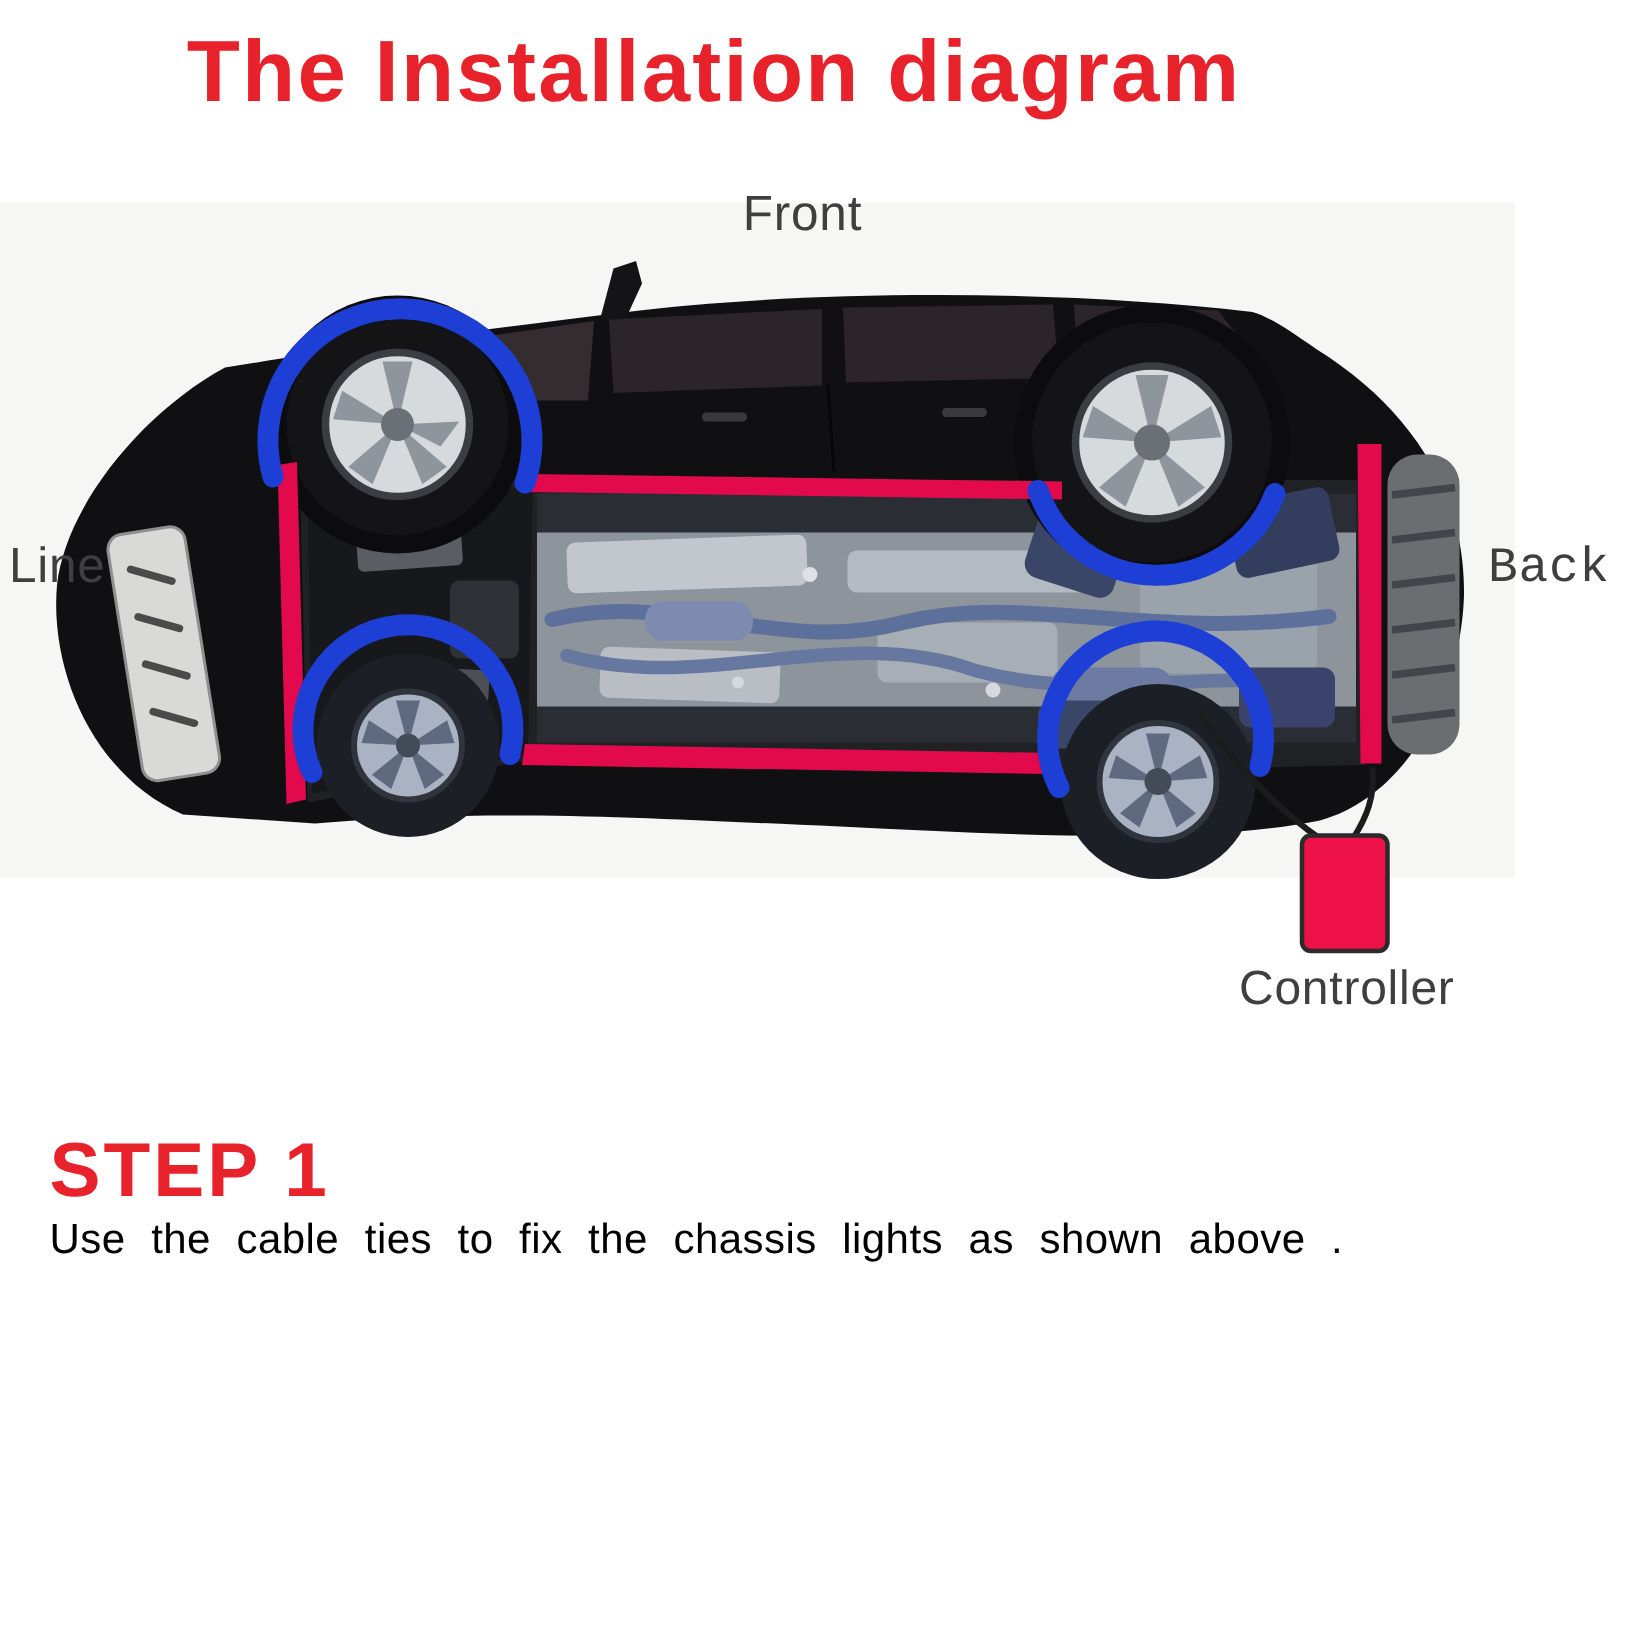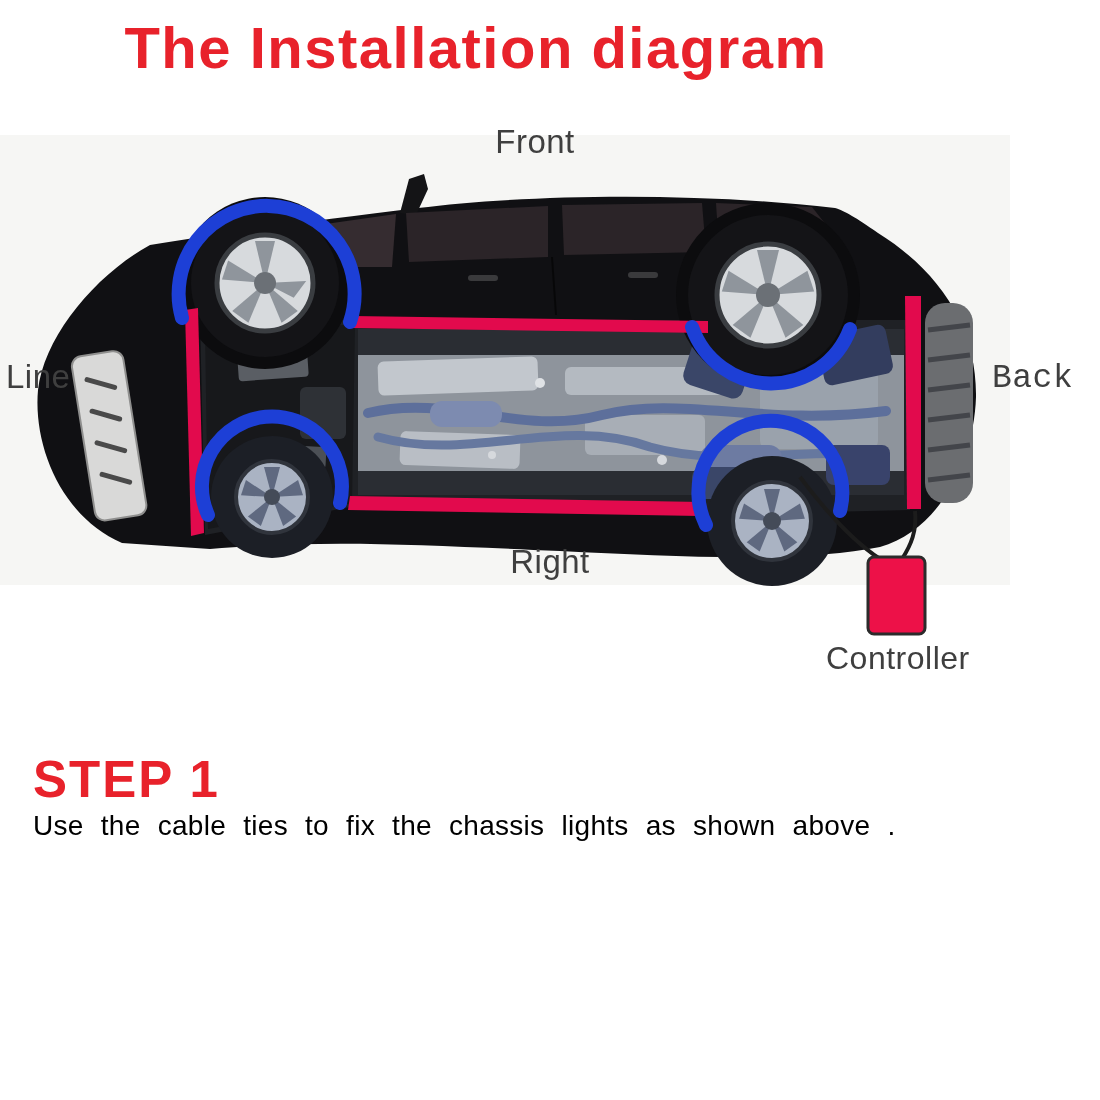--- a/index.html
+++ b/index.html
@@ -202,21 +202,20 @@
         <path d="M 800 362 C 830 402, 856 428, 880 444"></path>
         <path d="M 915 396 C 917 416, 911 430, 902 444"></path>
       </g>
 
       <rect x="868" y="442" width="57" height="77" rx="6" fill="#ed1148" stroke="#2b2b2b" stroke-width="3"></rect>
     </svg>
 
     <div class="dlabel lbl-left">Front</div>
     <div class="dlabel lbl-front">Line</div>
     <div class="dlabel lbl-back">Back</div>
-    <div class="dlabel lbl-right">Right</div>
     <div class="dlabel lbl-controller">Controller</div>
   </div>
 
   <div class="step-heading step1-heading">STEP 1</div>
   <div class="step-text step1-text">Use the cable ties to fix the chassis lights as shown above .</div>
 
   <div class="step-text step2-text">
     <div>Line to the car connected to the power ,</div>
     
   </div>

